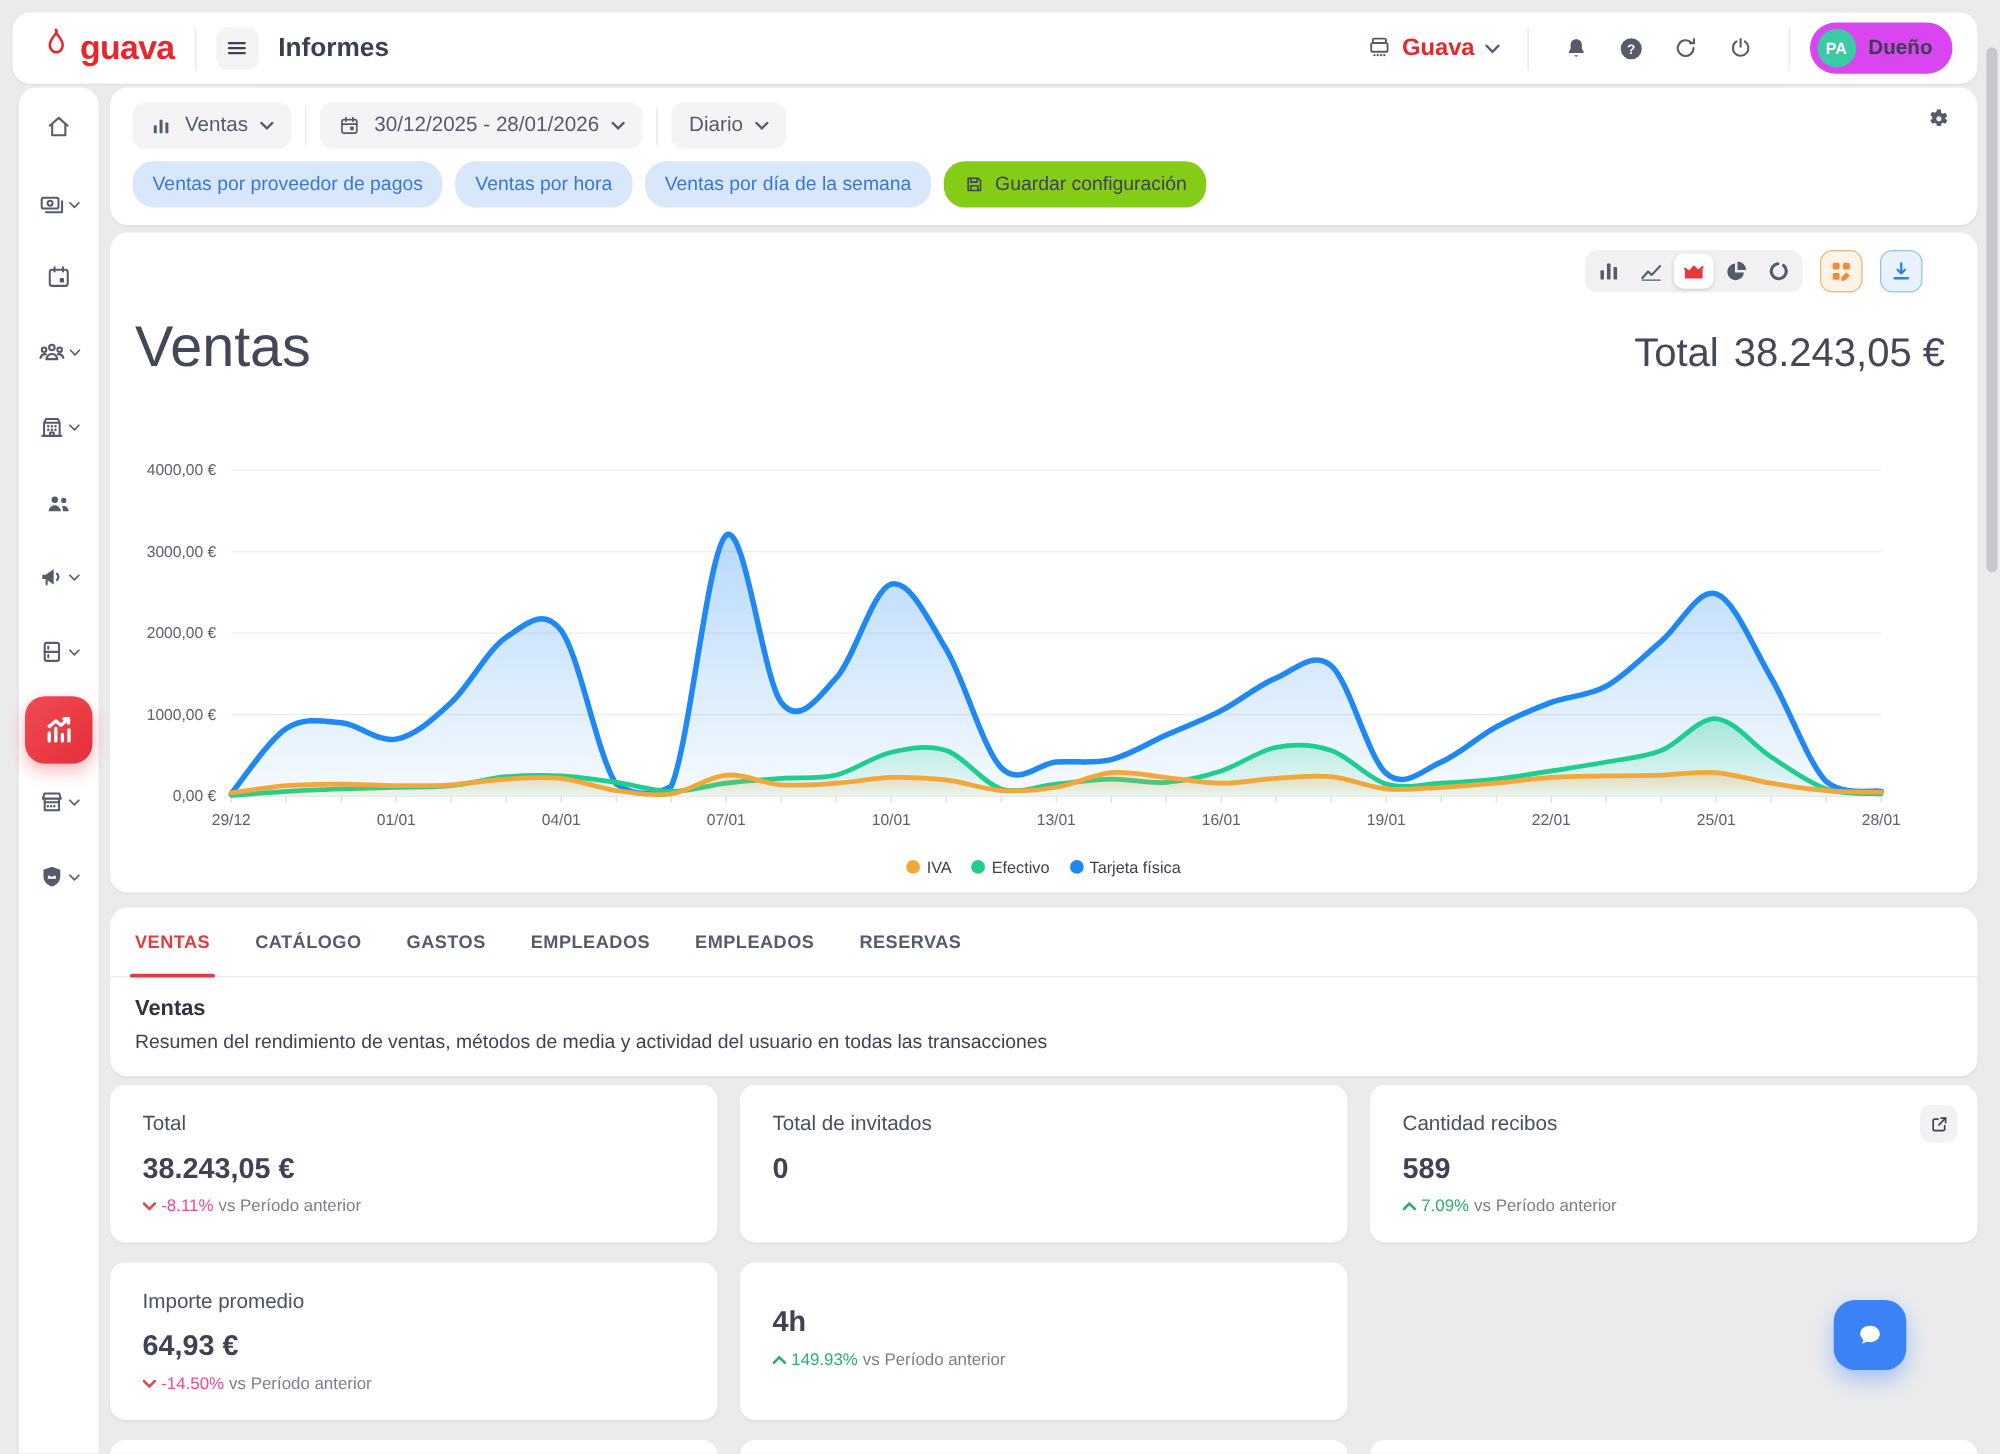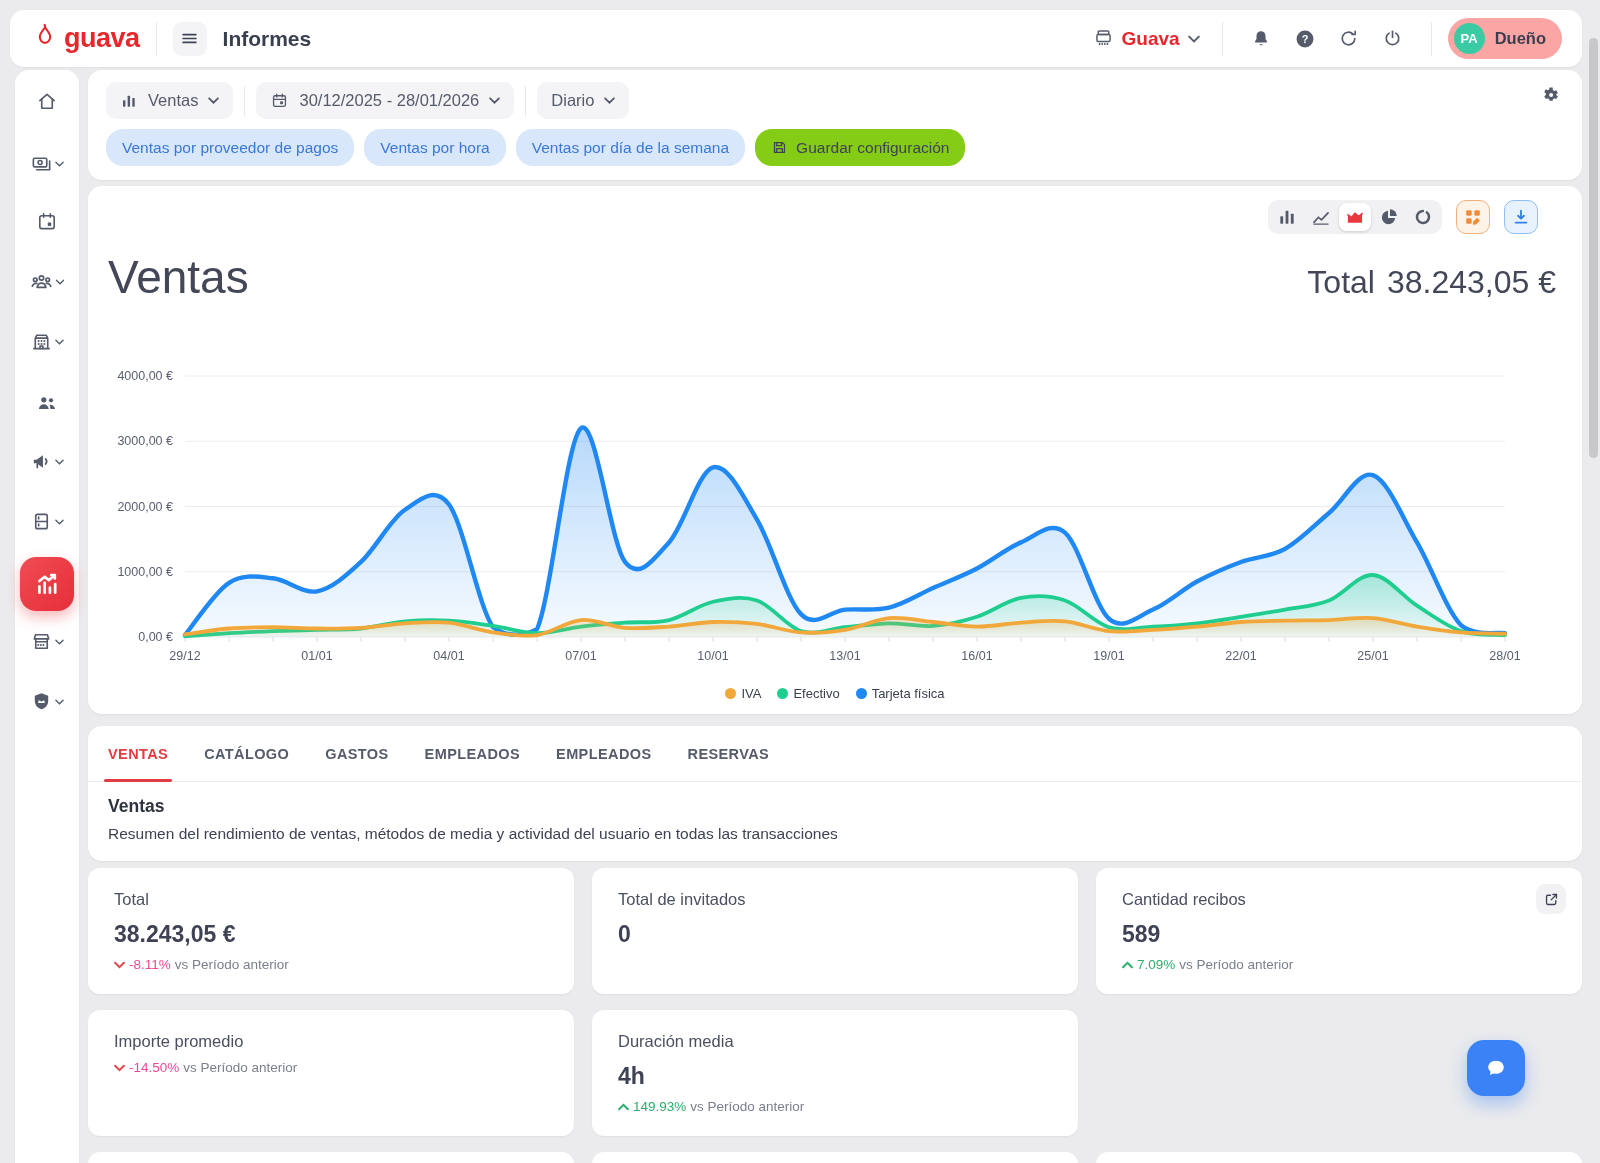--- a/index.html
+++ b/index.html
@@ -14,21 +14,21 @@
   .brand{display:flex;align-items:center;gap:6px;text-decoration:none;cursor:pointer;}
   .brand-text{font-size:27px;font-weight:700;color:#e8262b;letter-spacing:-.5px;}
   .vdiv{width:1px;height:34px;background:#e8e8ec;margin:0 16px;}
   .hamburger{border:0;background:#f4f4f6;border-radius:9px;width:34px;height:34px;display:flex;
              align-items:center;justify-content:center;cursor:pointer;}
   .page-title{font-size:21px;font-weight:600;color:#3a3f4f;margin:0 0 0 16px;}
   .venue{display:flex;align-items:center;gap:8px;border:0;background:transparent;cursor:pointer;}
   .venue-name{font-size:19px;font-weight:700;color:#e8262b;}
   .icon-btn{border:0;background:transparent;width:34px;height:34px;display:flex;align-items:center;
             justify-content:center;cursor:pointer;margin:0 5px;}
-  .user{display:flex;align-items:center;gap:10px;border:0;background:#fca5a5;border-radius:22px;
+  .user{display:flex;align-items:center;gap:10px;border:0;background:#d946ef;border-radius:22px;
         padding:5px 16px 5px 6px;cursor:pointer;}
   .avatar{width:31px;height:31px;border-radius:50%;background:#3bcba4;color:#fff;font-weight:700;
           font-size:13px;display:flex;align-items:center;justify-content:center;}
   .user-name{font-size:16.5px;font-weight:600;color:#3a3f4f;}
   
   .sidebar{position:absolute;left:15px;top:70px;width:64px;height:1093px;background:#fff;
            border-radius:14px 14px 0 0;box-shadow:0 1px 2px rgba(0,0,0,.05);}
   .side-item{position:absolute;left:50%;transform:translateX(-50%);border:0;background:transparent;
              display:flex;align-items:center;gap:2px;cursor:pointer;padding:0;}
   .side-item.active{background:#ee3a44;background:linear-gradient(135deg,#f14b53,#e52f3a);
@@ -578,32 +578,32 @@
             <svg width="11" height="8" viewBox="0 0 10 7">
               <path d="M1 5.5 5 1.5 9 5.5" fill="none" stroke="#2bae6e" stroke-width="1.8" stroke-linecap="round"></path>
             </svg>
           </span>
       <span class="pct up">7.09%</span>
           <span>vs Período anterior</span>
         </div>
       </div>
       <div class="stat-card">
     <div class="stat-label">Importe promedio</div>
+    <div class="stat-value">64,93 €</div>
         <div class="stat-delta">
       <span style="display:flex">
             <svg width="11" height="8" viewBox="0 0 10 7">
               <path d="M1 1.5 5 5.5 9 1.5" fill="none" stroke="#e0484e" stroke-width="1.8" stroke-linecap="round"></path>
             </svg>
           </span>
       <span class="pct down">-14.50%</span>
           <span>vs Período anterior</span>
         </div>
       </div>
       <div class="stat-card">
-    <div class="stat-label">Duración media</div>
     <div class="stat-value">4h</div>
         <div class="stat-delta">
       <span style="display:flex">
             <svg width="11" height="8" viewBox="0 0 10 7">
               <path d="M1 5.5 5 1.5 9 5.5" fill="none" stroke="#2bae6e" stroke-width="1.8" stroke-linecap="round"></path>
             </svg>
           </span>
       <span class="pct up">149.93%</span>
           <span>vs Período anterior</span>
         </div>

